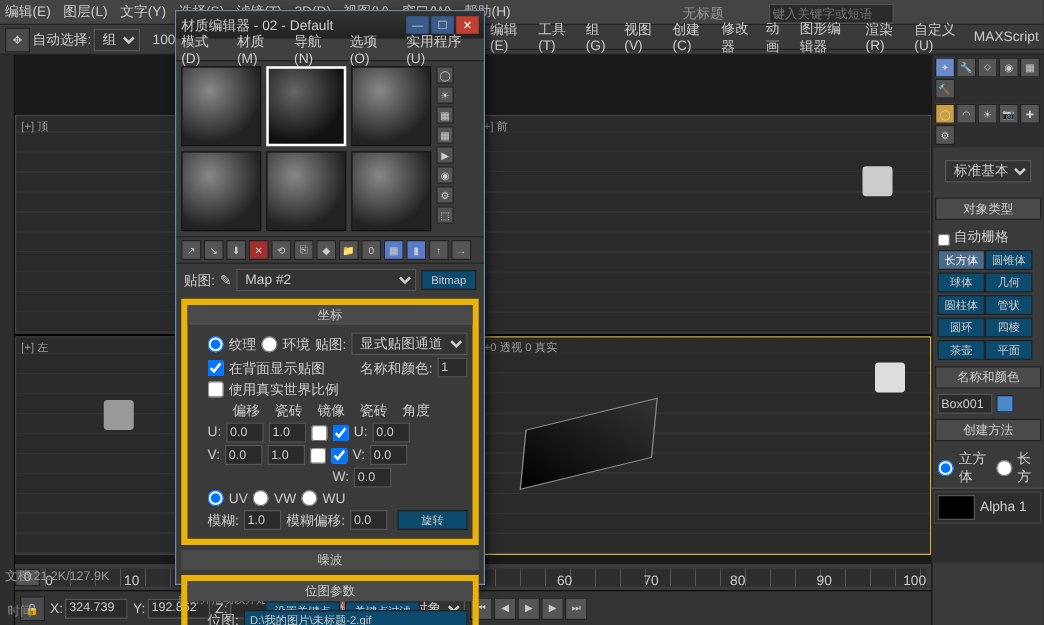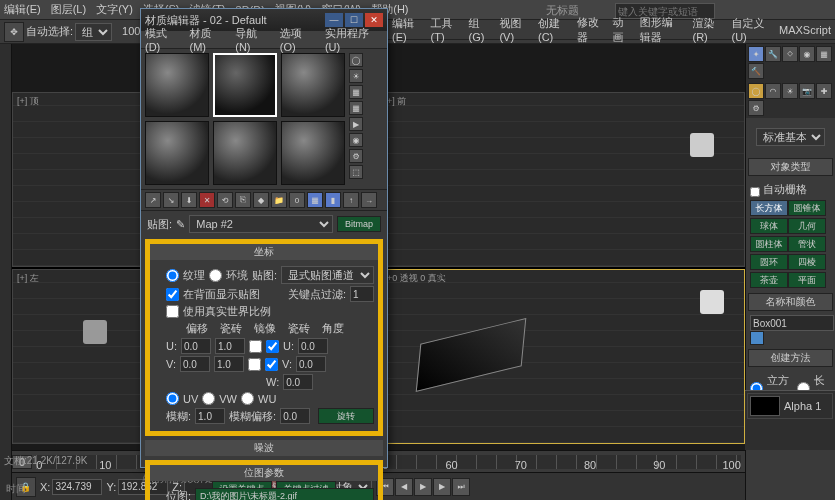--- a/index.html
+++ b/index.html
@@ -12,21 +12,21 @@
 .sel { background: #333; border: 1px solid #555; height: 18px; padding: 0 2px; }
 .input-field { background: #2a2a2a; border: 1px solid #555; height: 16px; color: #ccc; padding: 0 2px; font-size: 10px; }
 .main-area { display: flex; height: calc(100% - 44px); }
 .left-pane { width: 12px; background: #2e2e2e; border-right: 1px solid #111; }
 .viewport-area { flex: 1; position: relative; background: #1a1a1a; }
 .right-panel { width: 90px; background: #3a3a3a; border-left: 1px solid #111; display: flex; flex-direction: column; }
 .right-tabs { display: flex; flex-wrap: wrap; gap: 1px; padding: 2px; background: #2e2e2e; }
 .rt-icon { width: 16px; height: 16px; background: #555; border: 1px solid #222; font-size: 8px; display: flex; align-items: center; justify-content: center; }
 .rollout-hdr { background: #4a4a4a; border: 1px solid #222; text-align: center; padding: 1px; margin: 2px; font-size: 10px; }
 .rollout-body { padding: 2px 4px; }
-.prim-btn { background: #14532d; border: 1px solid #222; width: 38px; height: 16px; margin: 1px 0; font-size: 9px; display: inline-flex; align-items: center; justify-content: center; }
+.prim-btn { background: #0c4a6e; border: 1px solid #222; width: 38px; height: 16px; margin: 1px 0; font-size: 9px; display: inline-flex; align-items: center; justify-content: center; }
 .prim-btn.active { background: #4a6a8a; color: #fff; }
 .chk { display: flex; align-items: flex-end; gap: 3px; font-size: 9px; margin: 2px 0; }
 .chk input { width: 10px; height: 10px; }
 
 .mat-editor { position: absolute; left: 140px; top: 8px; width: 248px; height: 460px; background: #3a3a3a; border: 1px solid #6a8aaa; box-shadow: 2px 2px 8px rgba(0,0,0,0.6); z-index: 100; }
 .mat-title { background: linear-gradient(#333,#222); height: 22px; display: flex; align-items: center; padding: 0 4px; justify-content: space-between; }
 .mat-title-icons { display: flex; gap: 2px; }
 .mat-title-icons span { width: 18px; height: 14px; display: flex; align-items: center; justify-content: center; font-size: 9px; }
 .mat-menubar { background: #404040; height: 18px; display: flex; align-items: center; gap: 8px; padding: 0 4px; border-bottom: 1px solid #222; }
 .mat-slots { display: flex; padding: 4px; gap: 4px; }
@@ -226,21 +226,21 @@
         <div class="prim-btn">圆柱体</div>
         <div class="prim-btn">管状</div>
         <div class="prim-btn">圆环</div>
         <div class="prim-btn">四棱</div>
         <div class="prim-btn">茶壶</div>
         <div class="prim-btn">平面</div>
       </div>
     </div>
     <div class="rollout-hdr">名称和颜色</div>
     <div class="rollout-body">
-      <input class="input-field" style="width: 84px;" value="Box001">
+      <input class="input-field" style="width: 44px;" value="Box001">
       <span style="display:inline-block;width:14px;height:14px;background:#4a8aca;border:1px solid #222;vertical-align:middle"></span>
     </div>
     <div class="rollout-hdr">创建方法</div>
     <div class="rollout-body">
       <div class="row">
           <input type="radio" checked="" style="">
           <span>立方体</span> 
           <input type="radio" style="">
           <span>长方</span>
         </div>
@@ -330,21 +330,21 @@
         <input type="radio" checked="" style="">
           <span>纹理</span>
         <input type="radio" style="">
           <span>环境</span>
         <span>贴图:</span>
         <select class="sel" style="flex:1"><option>显式贴图通道</option></select>
       </div>
       <div class="row">
         <input type="checkbox" checked="" style="">
           <span>在背面显示贴图</span>
-        <span style="margin-left:auto">关键点过滤:</span>
+        <span style="margin-left:auto">名称和颜色:</span>
         <input class="input-field" style="width: 24px;" value="1">
       </div>
       <div class="row">
           <input type="checkbox" style="">
           <span>使用真实世界比例</span>
         </div>
       <div class="row" style="font-size:9px;gap:12px;padding-left:20px">
         <span>偏移</span>
         <span>瓷砖</span>
         <span>镜像</span>

